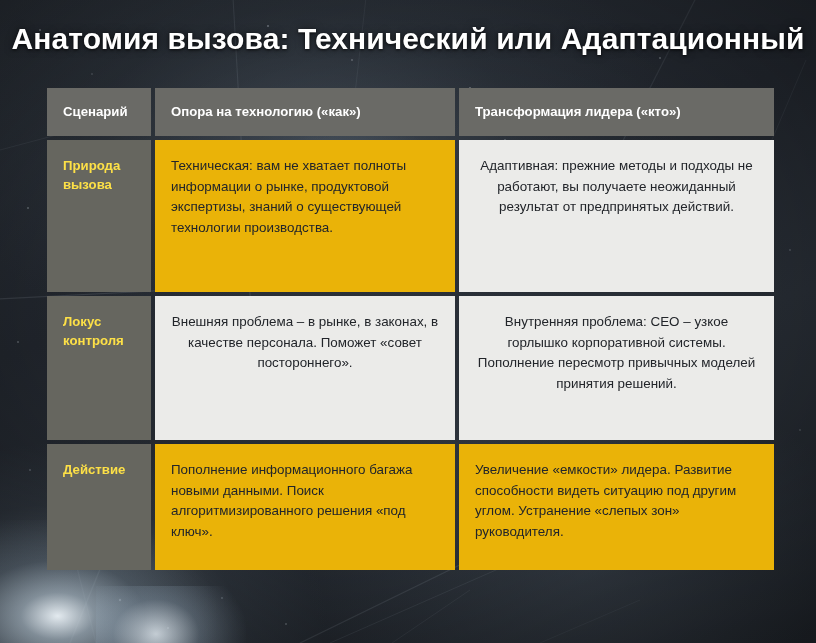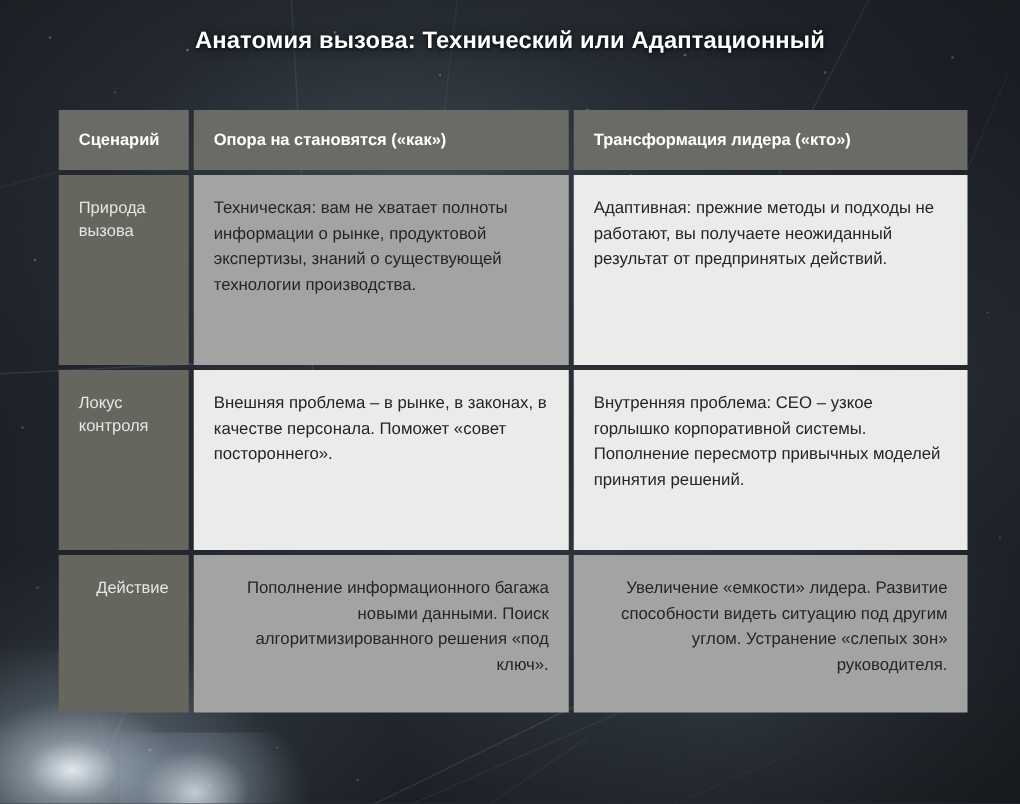--- a/index.html
+++ b/index.html
@@ -68,21 +68,21 @@
     background: radial-gradient(ellipse at 50% 50%, rgba(214,228,240,0.38) 0%, rgba(120,140,158,0.12) 40%, rgba(0,0,0,0) 72%);
   }
 
   
   .slide-title {
     position: absolute;
     left: 0; right: 0;
     top: 22px;
     text-align: center;
     color: #ffffff;
-    font-size: 19px;
+    font-size: 30px;
     font-weight: bold;
     letter-spacing: 0.1px;
     text-shadow: 0 1px 3px rgba(0,0,0,0.75), 0 0 10px rgba(0,0,0,0.45);
     white-space: nowrap;
   }
 
   
   .matrix {
     position: absolute;
     left: 43px;
@@ -108,41 +108,42 @@
     font-size: 13.2px;
     font-weight: bold;
     padding: 10px 11px 11px 11px;
     line-height: 1.2;
     text-align: left;
     white-space: nowrap;
   }
 
   .rowlabel {
     background: #66665f;
-    color: #e5e5e5;
+    color: #fde047;
     font-size: 13.2px;
-    font-weight: normal;
+    font-weight: bold;
     padding: 11px 11px 12px 11px;
     line-height: 1.45;
   }
 
   .cell {
-    background: #a3a3a3;
+    background: #eab308;
     color: #22252a;
     font-size: 13.4px;
     line-height: 1.55;
     padding: 11px 12px 12px 12px;
   }
   .cell.light {
     background: #ebebe9;
+    text-align: center;
   }
 
   .r1 .rowlabel, .r1 .cell { height: 120px; }
   .r2 .rowlabel, .r2 .cell { height:  112px; }
-  .r3 .rowlabel, .r3 .cell { height:  94px; text-align: right; }
+  .r3 .rowlabel, .r3 .cell { height:  94px; }
   .r4 .rowlabel, .r4 .cell { height:  96px; }
 </style>
 </head>
 <body>
 
 <div id="slide">
 
   <div class="bg-layer bg-base"></div>
 
   <svg class="streaks" width="816" height="643" viewBox="0 0 816 643" aria-hidden="true">
@@ -202,21 +203,21 @@
 
   <table class="matrix">
     <colgroup>
       <col class="c-scenario">
       <col class="c-tech">
       <col class="c-leader">
     </colgroup>
     <thead>
       <tr>
         <th class="hdr">Сценарий</th>
-        <th class="hdr">Опора на становятся («как»)</th>
+        <th class="hdr">Опора на технологию («как»)</th>
         <th class="hdr">Трансформация лидера («кто»)</th>
       </tr>
     </thead>
     <tbody>
       <tr class="r1">
         <td class="rowlabel">Природа вызова</td>
         <td class="cell">Техническая: вам не хватает полноты информации о рынке, продуктовой экспертизы, знаний о существующей технологии производства.</td>
         <td class="cell light">Адаптивная: прежние методы и подходы не работают, вы получаете неожиданный результат от предпринятых действий.</td>
       </tr>
       <tr class="r2">

